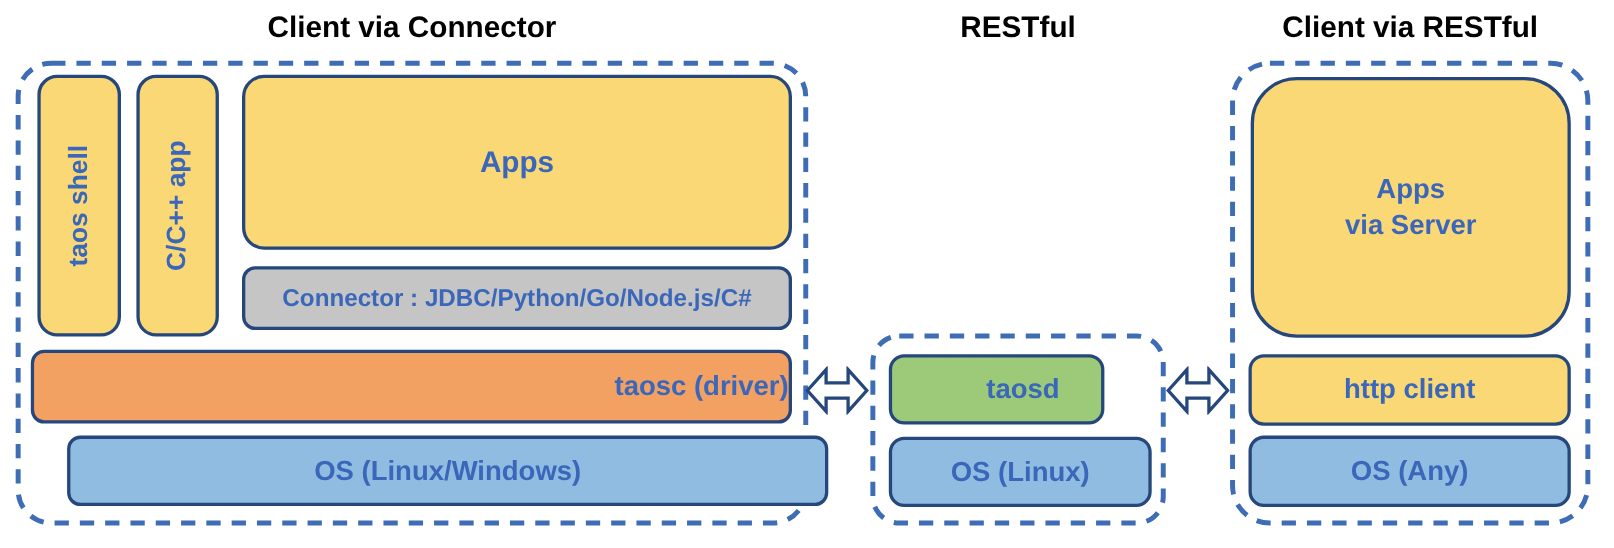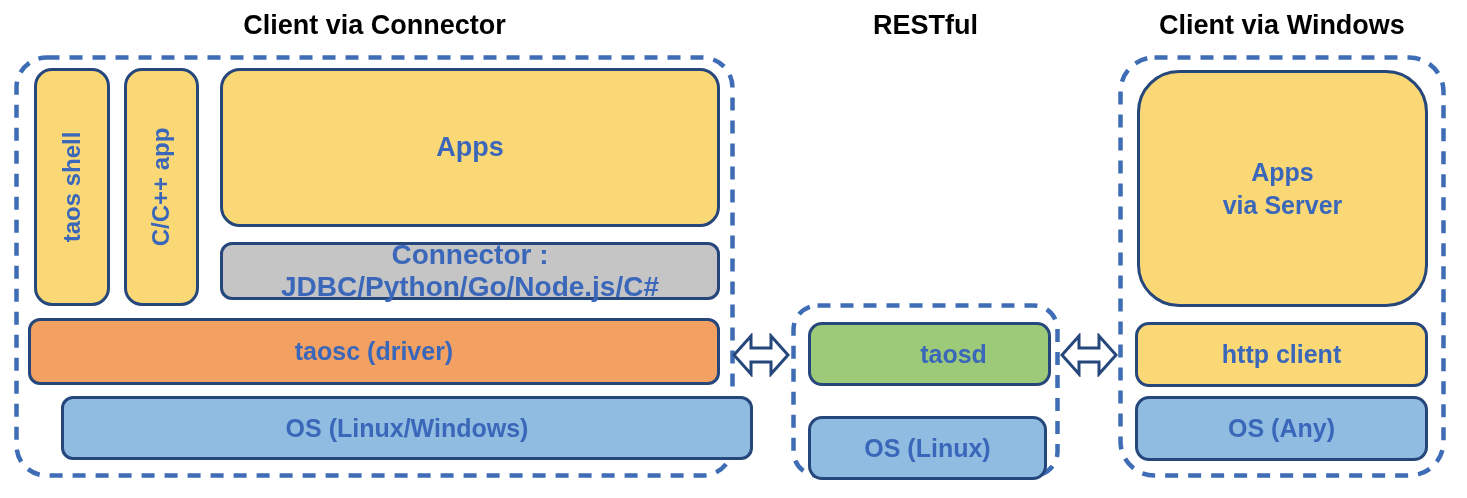--- a/index.html
+++ b/index.html
@@ -42,32 +42,32 @@
     box-sizing: border-box;
     border: 3px solid #25477B;
     display: flex;
     align-items: center;
     justify-content: center;
     color: #3A67B9;
     font-weight: bold;
     text-align: center;
   }
   .fill-yellow { background: #FBD876; }
-  .fill-orange { background: #F2A163; }
+  .fill-orange { background: #F2A163; justify-content: flex-end; }
   .fill-blue   { background: #90BCE2; }
   .fill-green  { background: #9CCA78; }
   .fill-gray   { background: #C5C5C5; }
 
   .r12 { border-radius: 12px; }
   .r14 { border-radius: 14px; }
   .r18 { border-radius: 18px; }
   .r20 { border-radius: 20px; }
   .r42 { border-radius: 42px; }
 
-  .fs22 { font-size: 28px; }
+  .fs22 { font-size: 22px; }
   .fs25 { font-size: 25px; }
   .fs27 { font-size: 27px; }
 
   .vlabel {
     transform: rotate(-90deg);
     white-space: nowrap;
     font-size: 24px;
     font-weight: bold;
     color: #3A67B9;
   }
@@ -84,21 +84,21 @@
     stroke-linejoin: miter;
   }
 </style>
 </head>
 <body>
 
 <div id="canvas">
 
   <div class="section-title" style="left:14px; width:721px;">Client via Connector</div>
   <div class="section-title" style="left:791px; width:269px;">RESTful</div>
-  <div class="section-title" style="left:1118px; width:328px;">Client via Windows</div>
+  <div class="section-title" style="left:1118px; width:328px;">Client via RESTful</div>
 
   <svg class="dashed-svg" style="left:14px; top:55px;" width="721" height="423" viewBox="0 0 721 423">
     <rect x="2.5" y="2.5" width="716" height="418" rx="30"></rect>
   </svg>
   <svg class="dashed-svg" style="left:791px; top:303px;" width="269" height="175" viewBox="0 0 269 175">
     <rect x="2.5" y="2.5" width="264" height="170" rx="24"></rect>
   </svg>
   <svg class="dashed-svg" style="left:1118px; top:55px;" width="328" height="423" viewBox="0 0 328 423">
     <rect x="2.5" y="2.5" width="323" height="418" rx="34"></rect>
   </svg>
@@ -124,25 +124,25 @@
   </div>
 
   <div class="box fill-blue r12 fs25" style="left:28px; top:396px; width:692px; height:64px;margin-left:33px;">
     <span>OS (Linux/Windows)</span>
   </div>
 
   <svg class="arrow-svg" style="left:732px; top:333px;" width="58" height="44" viewBox="0 0 58 44">
     <polygon points="2,22 19,3 19,15 39,15 39,3 56,22 39,41 39,29 19,29 19,41"></polygon>
   </svg>
 
-  <div class="box fill-green r14 fs25" style="left:808px; top:322px; width:243px; height:64px;padding-left:48px;">
+  <div class="box fill-green r14 fs25" style="left:808px; top:322px; width:196px; height:64px;padding-left:48px;">
     <span>taosd</span>
   </div>
 
-  <div class="box fill-blue r14 fs25" style="left:808px; top:416px; width:239px; height:64px;">
+  <div class="box fill-blue r14 fs25" style="left:808px; top:397px; width:239px; height:64px;">
     <span>OS (Linux)</span>
   </div>
 
   <svg class="arrow-svg" style="left:1060px; top:333px;" width="58" height="44" viewBox="0 0 58 44">
     <polygon points="2,22 19,3 19,15 39,15 39,3 56,22 39,41 39,29 19,29 19,41"></polygon>
   </svg>
 
   <div class="box fill-yellow r42 fs25 two-line" style="left:1137px; top:70px; width:291px; height:237px;">
     <div>
       <div>Apps</div>

